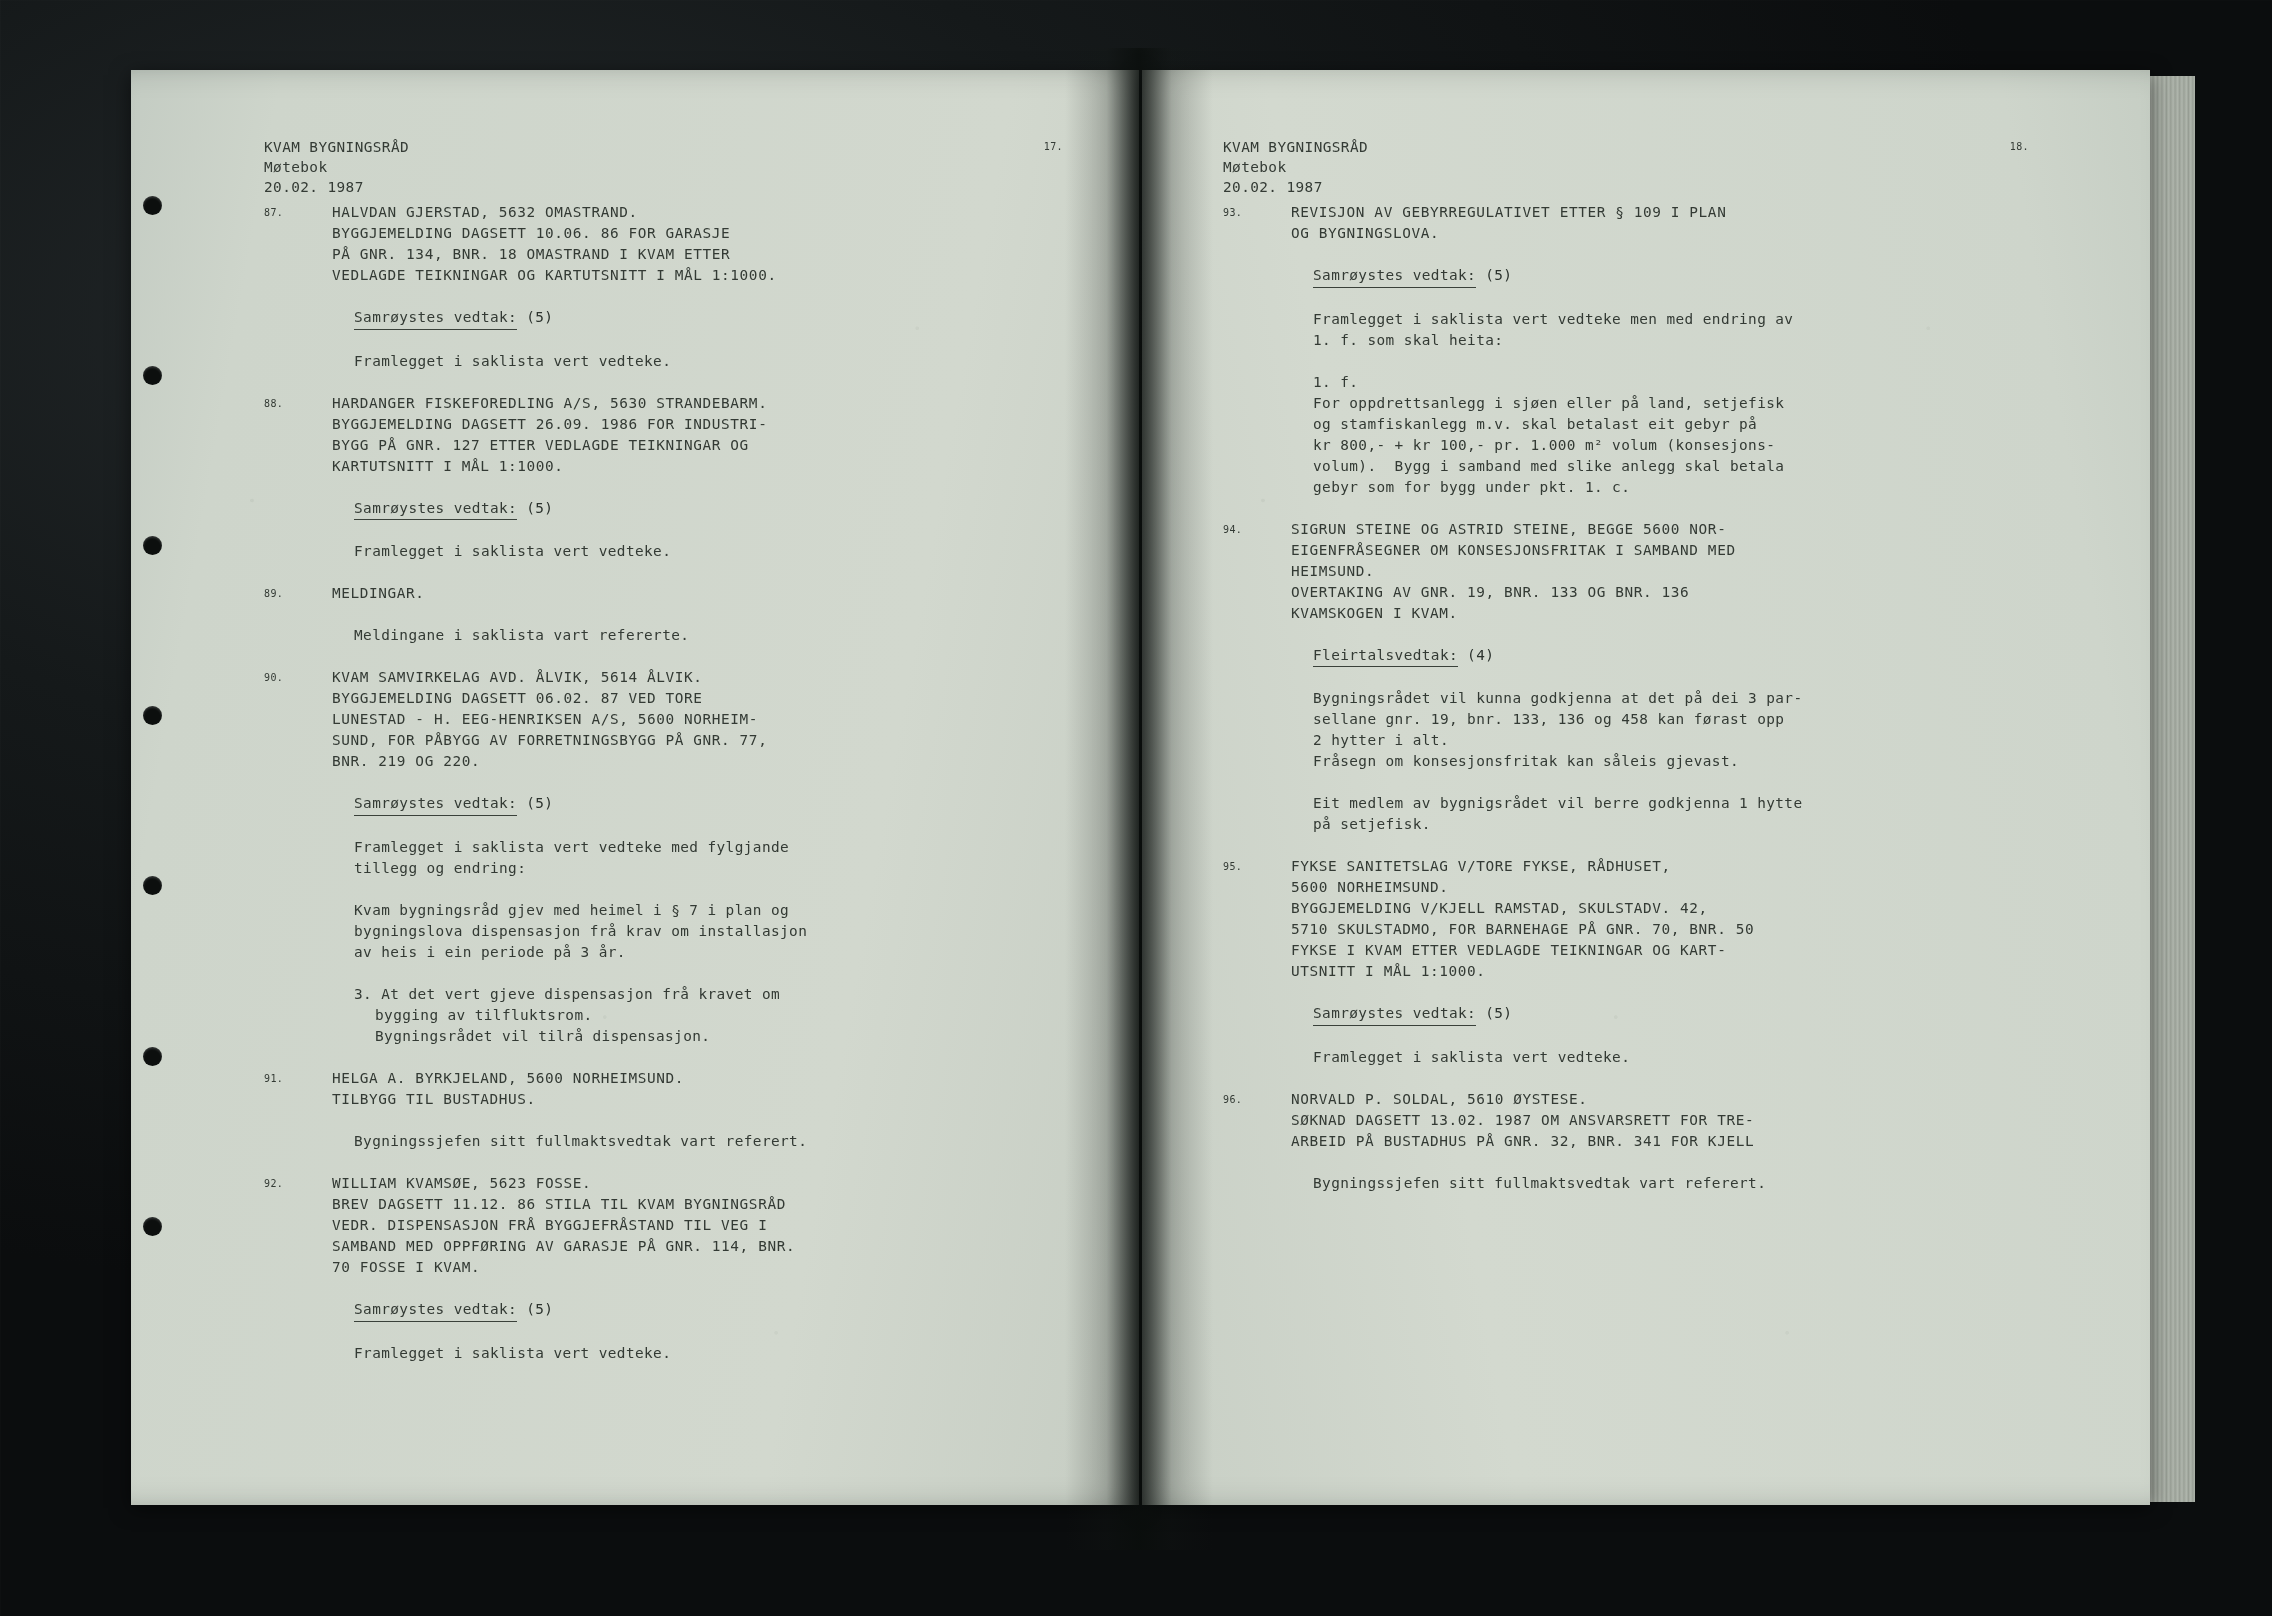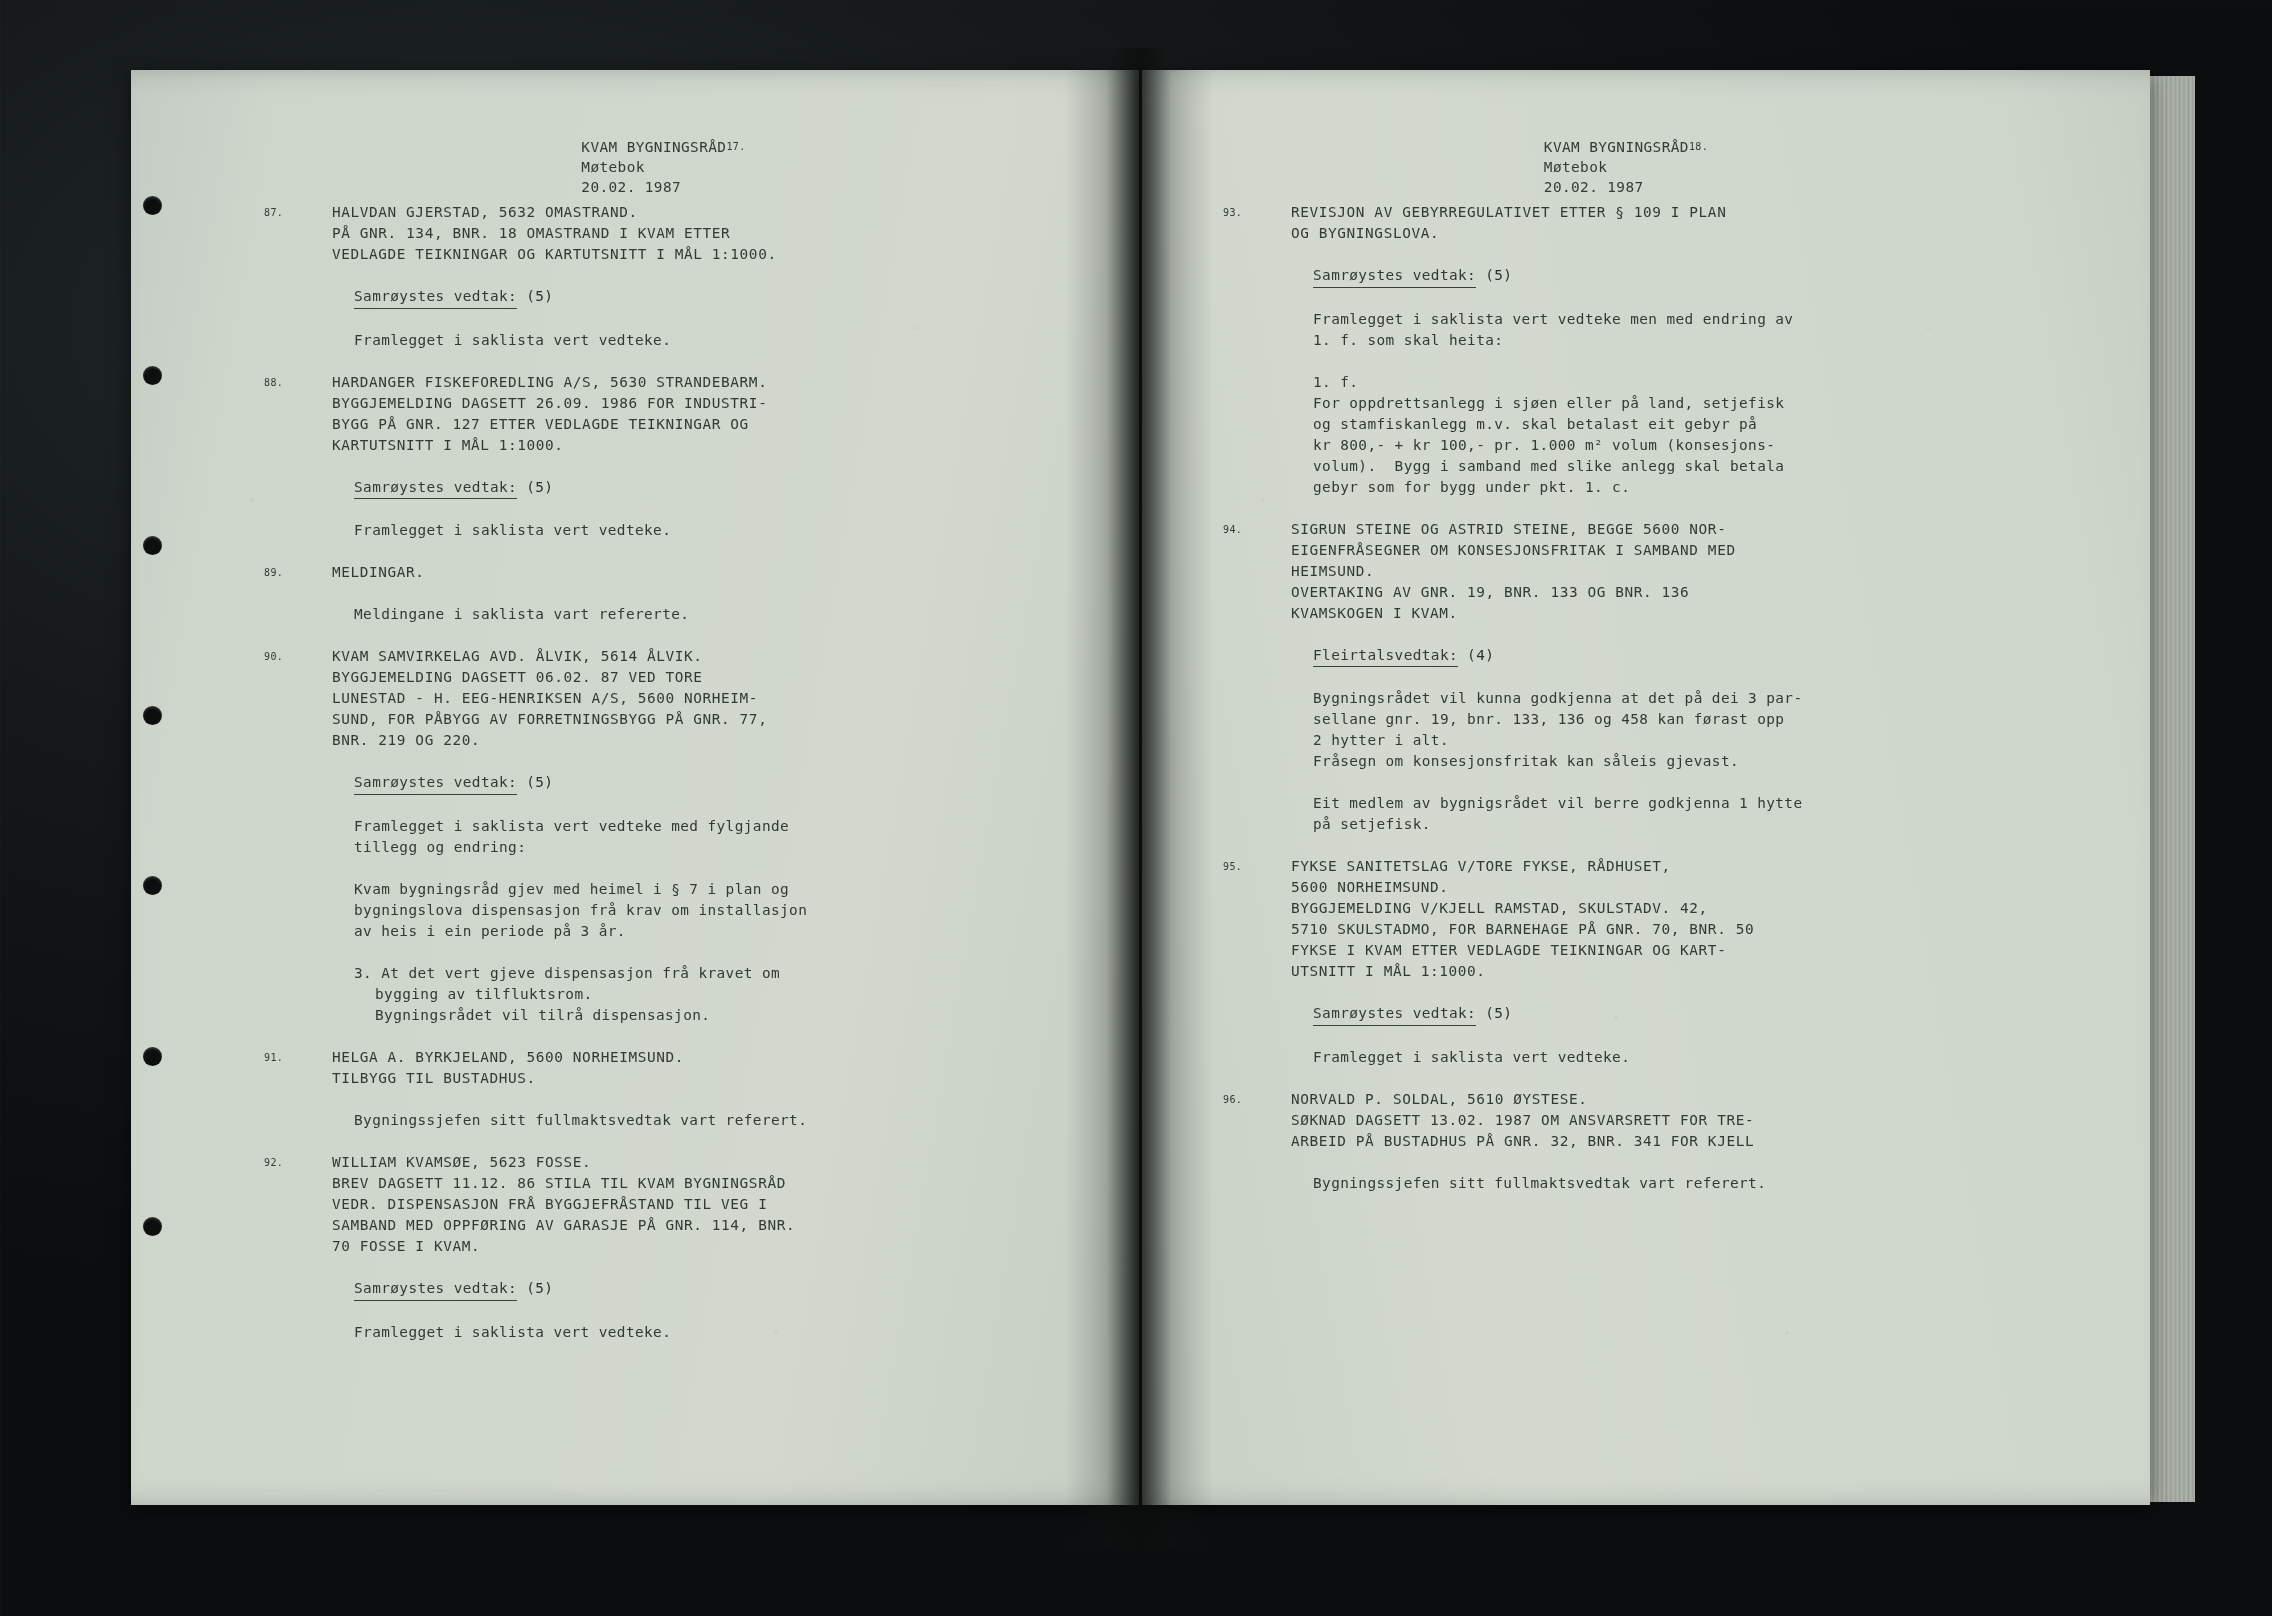--- a/index.html
+++ b/index.html
@@ -112,21 +112,21 @@
     position: absolute;
     left: 0; top: 0; right: 0; bottom: 0;
     padding: 0;
     color: #2b322d;
   }
 
   
   .hdr {
     position: absolute;
     display: flex;
-    justify-content: center;
+    justify-content: space-between;
     align-items: flex-start;
     font-size: 14.4px;
     line-height: 20px;
     letter-spacing: 0.4px;
     color: #343b35;
   }
   .hdr .org { white-space: pre-line; }
   .hdr .pg { font-size: 10px; }
 
   .left .hdr  { left: 133px; top: 67px; width: 799px; }
@@ -214,20 +214,21 @@
 Møtebok
 20.02. 1987</div>
         <div class="pg">17.</div>
       </div>
 
       <div class="items" id="left-items">
           <div class="item">
             <div class="num">87.</div>
             <div class="body">
               <div class="ln caps">HALVDAN GJERSTAD, 5632 OMASTRAND.</div>
+              <div class="ln caps">BYGGJEMELDING DAGSETT 10.06. 86 FOR GARASJE</div>
               <div class="ln caps">PÅ GNR. 134, BNR. 18 OMASTRAND I KVAM ETTER</div>
               <div class="ln caps">VEDLAGDE TEIKNINGAR OG KARTUTSNITT I MÅL 1:1000.</div>
               <div class="gap"></div>
               <div class="vline indent1"><span class="ln u">Samrøystes vedtak:</span><span> (5)</span></div>
               <div class="gap"></div>
               <div class="ln indent1">Framlegget i saklista vert vedteke.</div>
               <div class="gap"></div>
             </div>
           </div>
           <div class="item">

